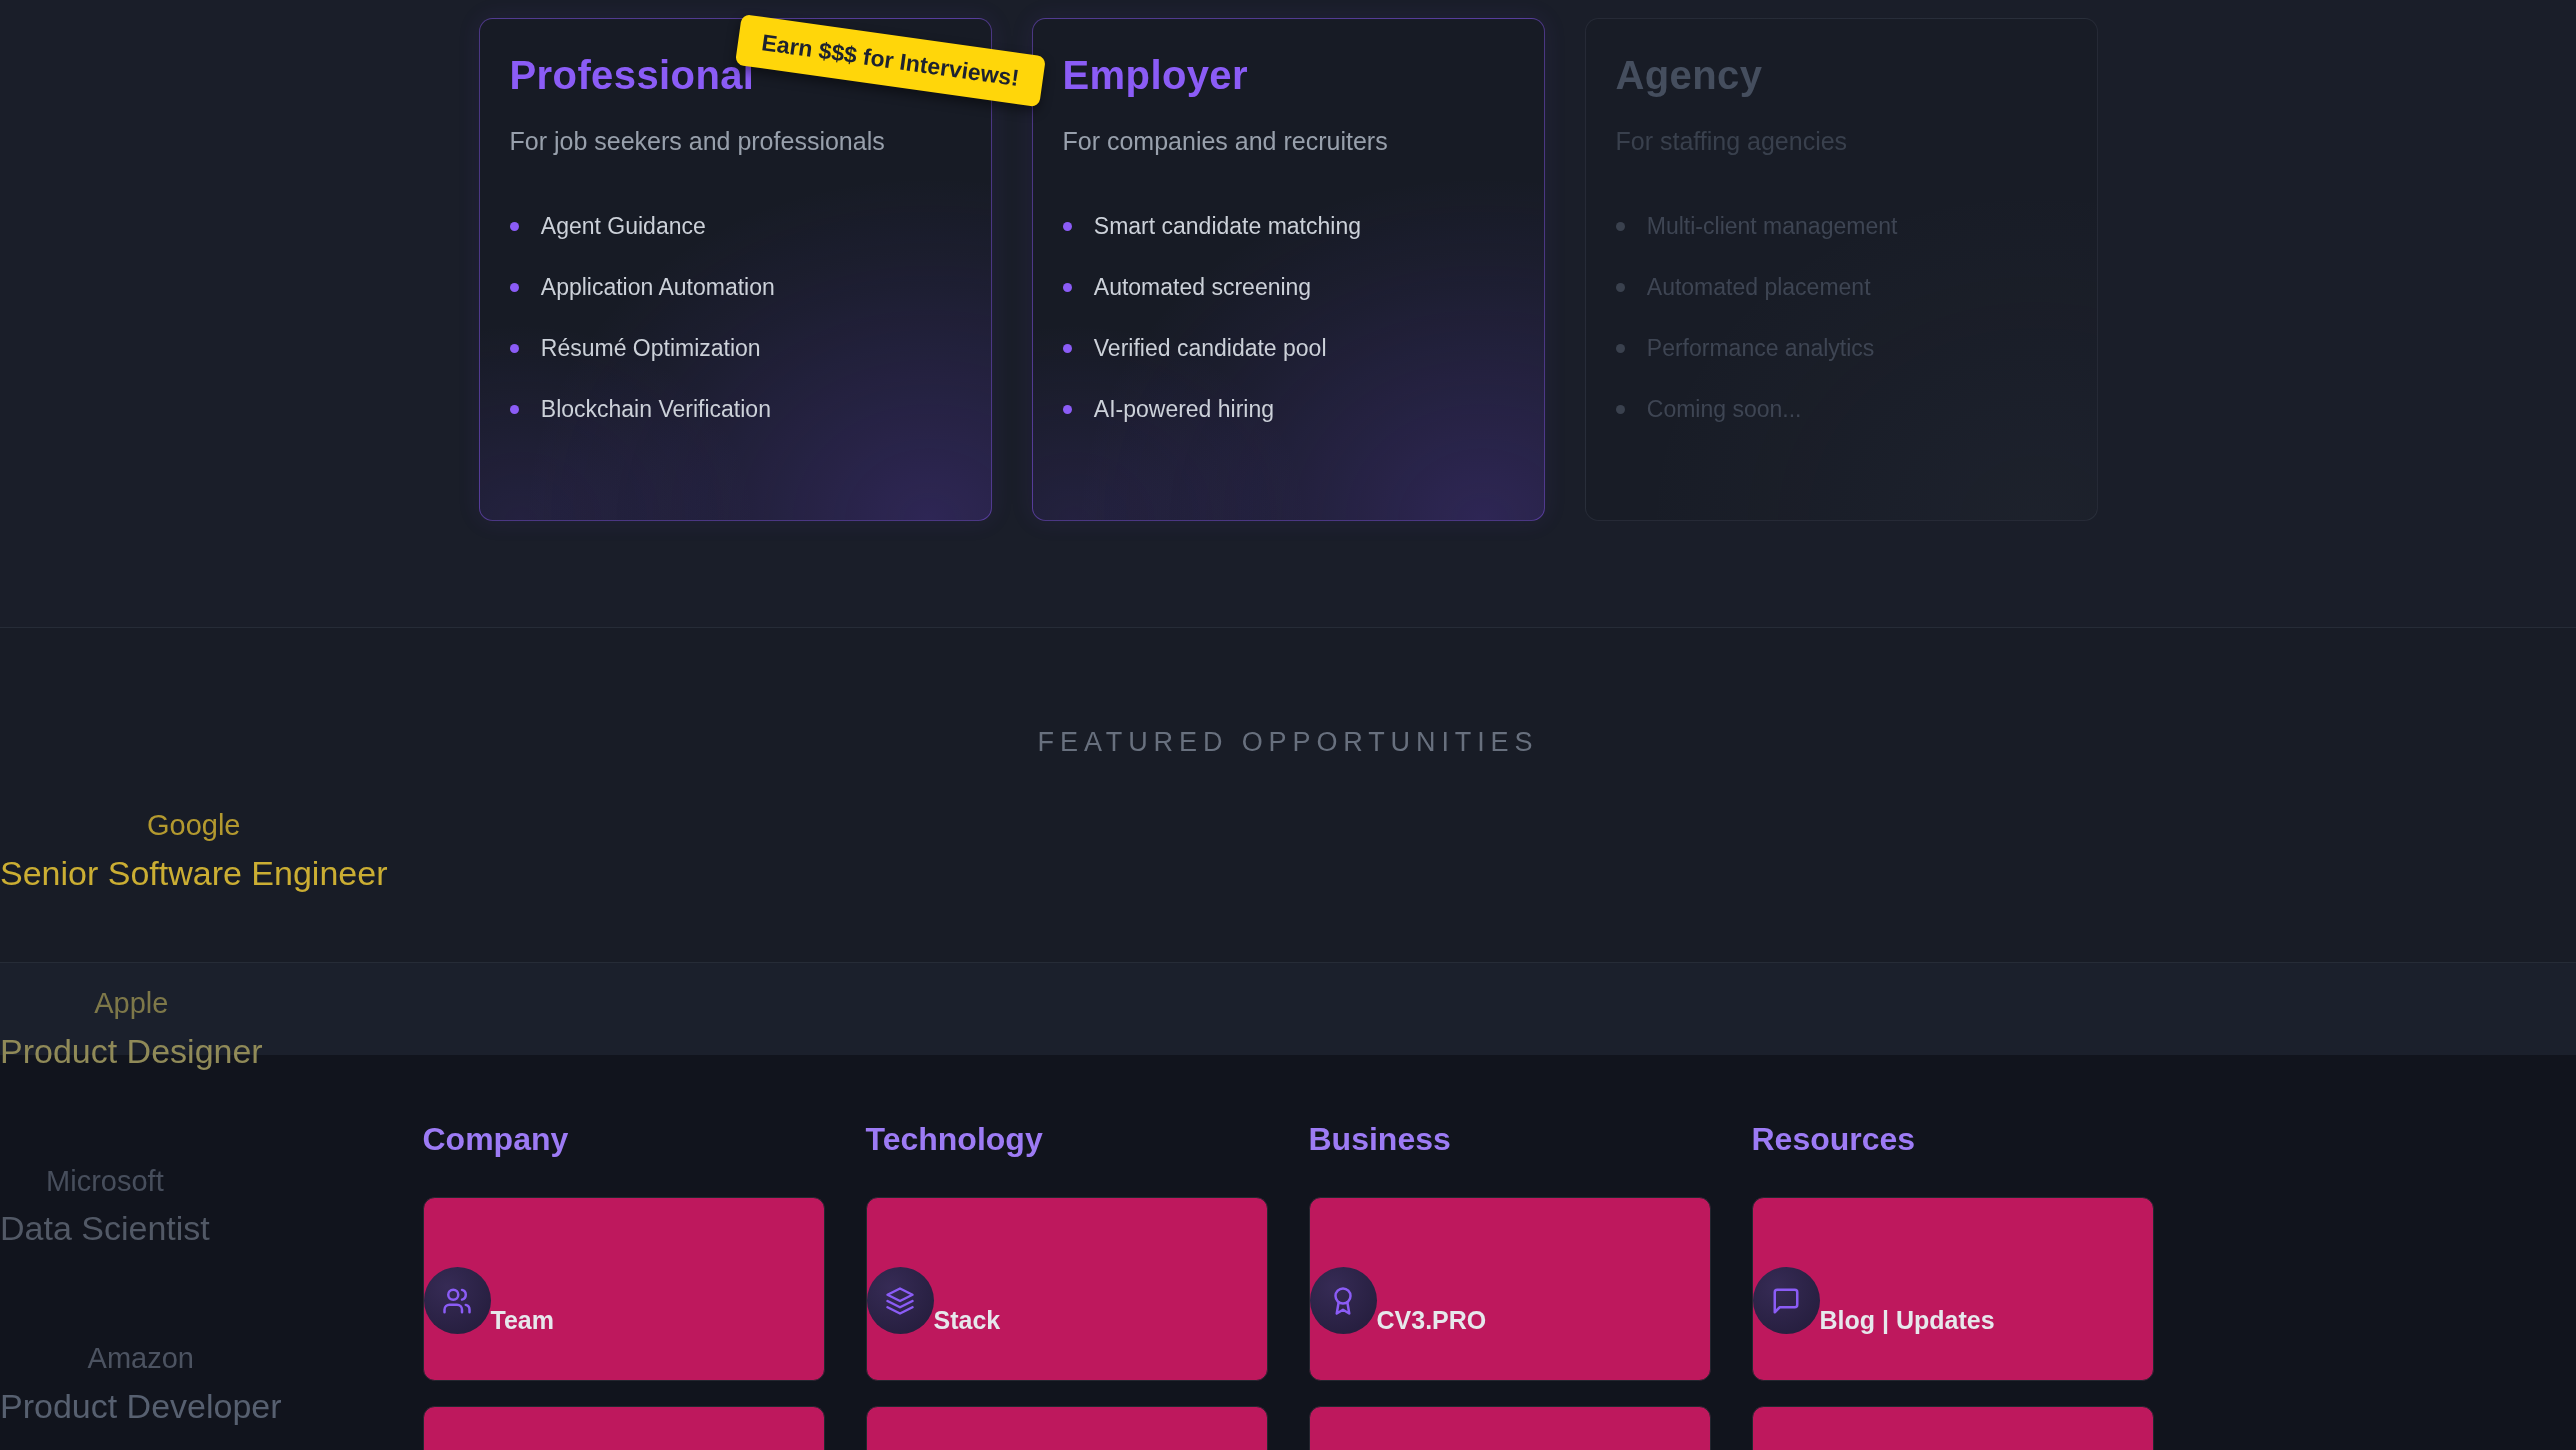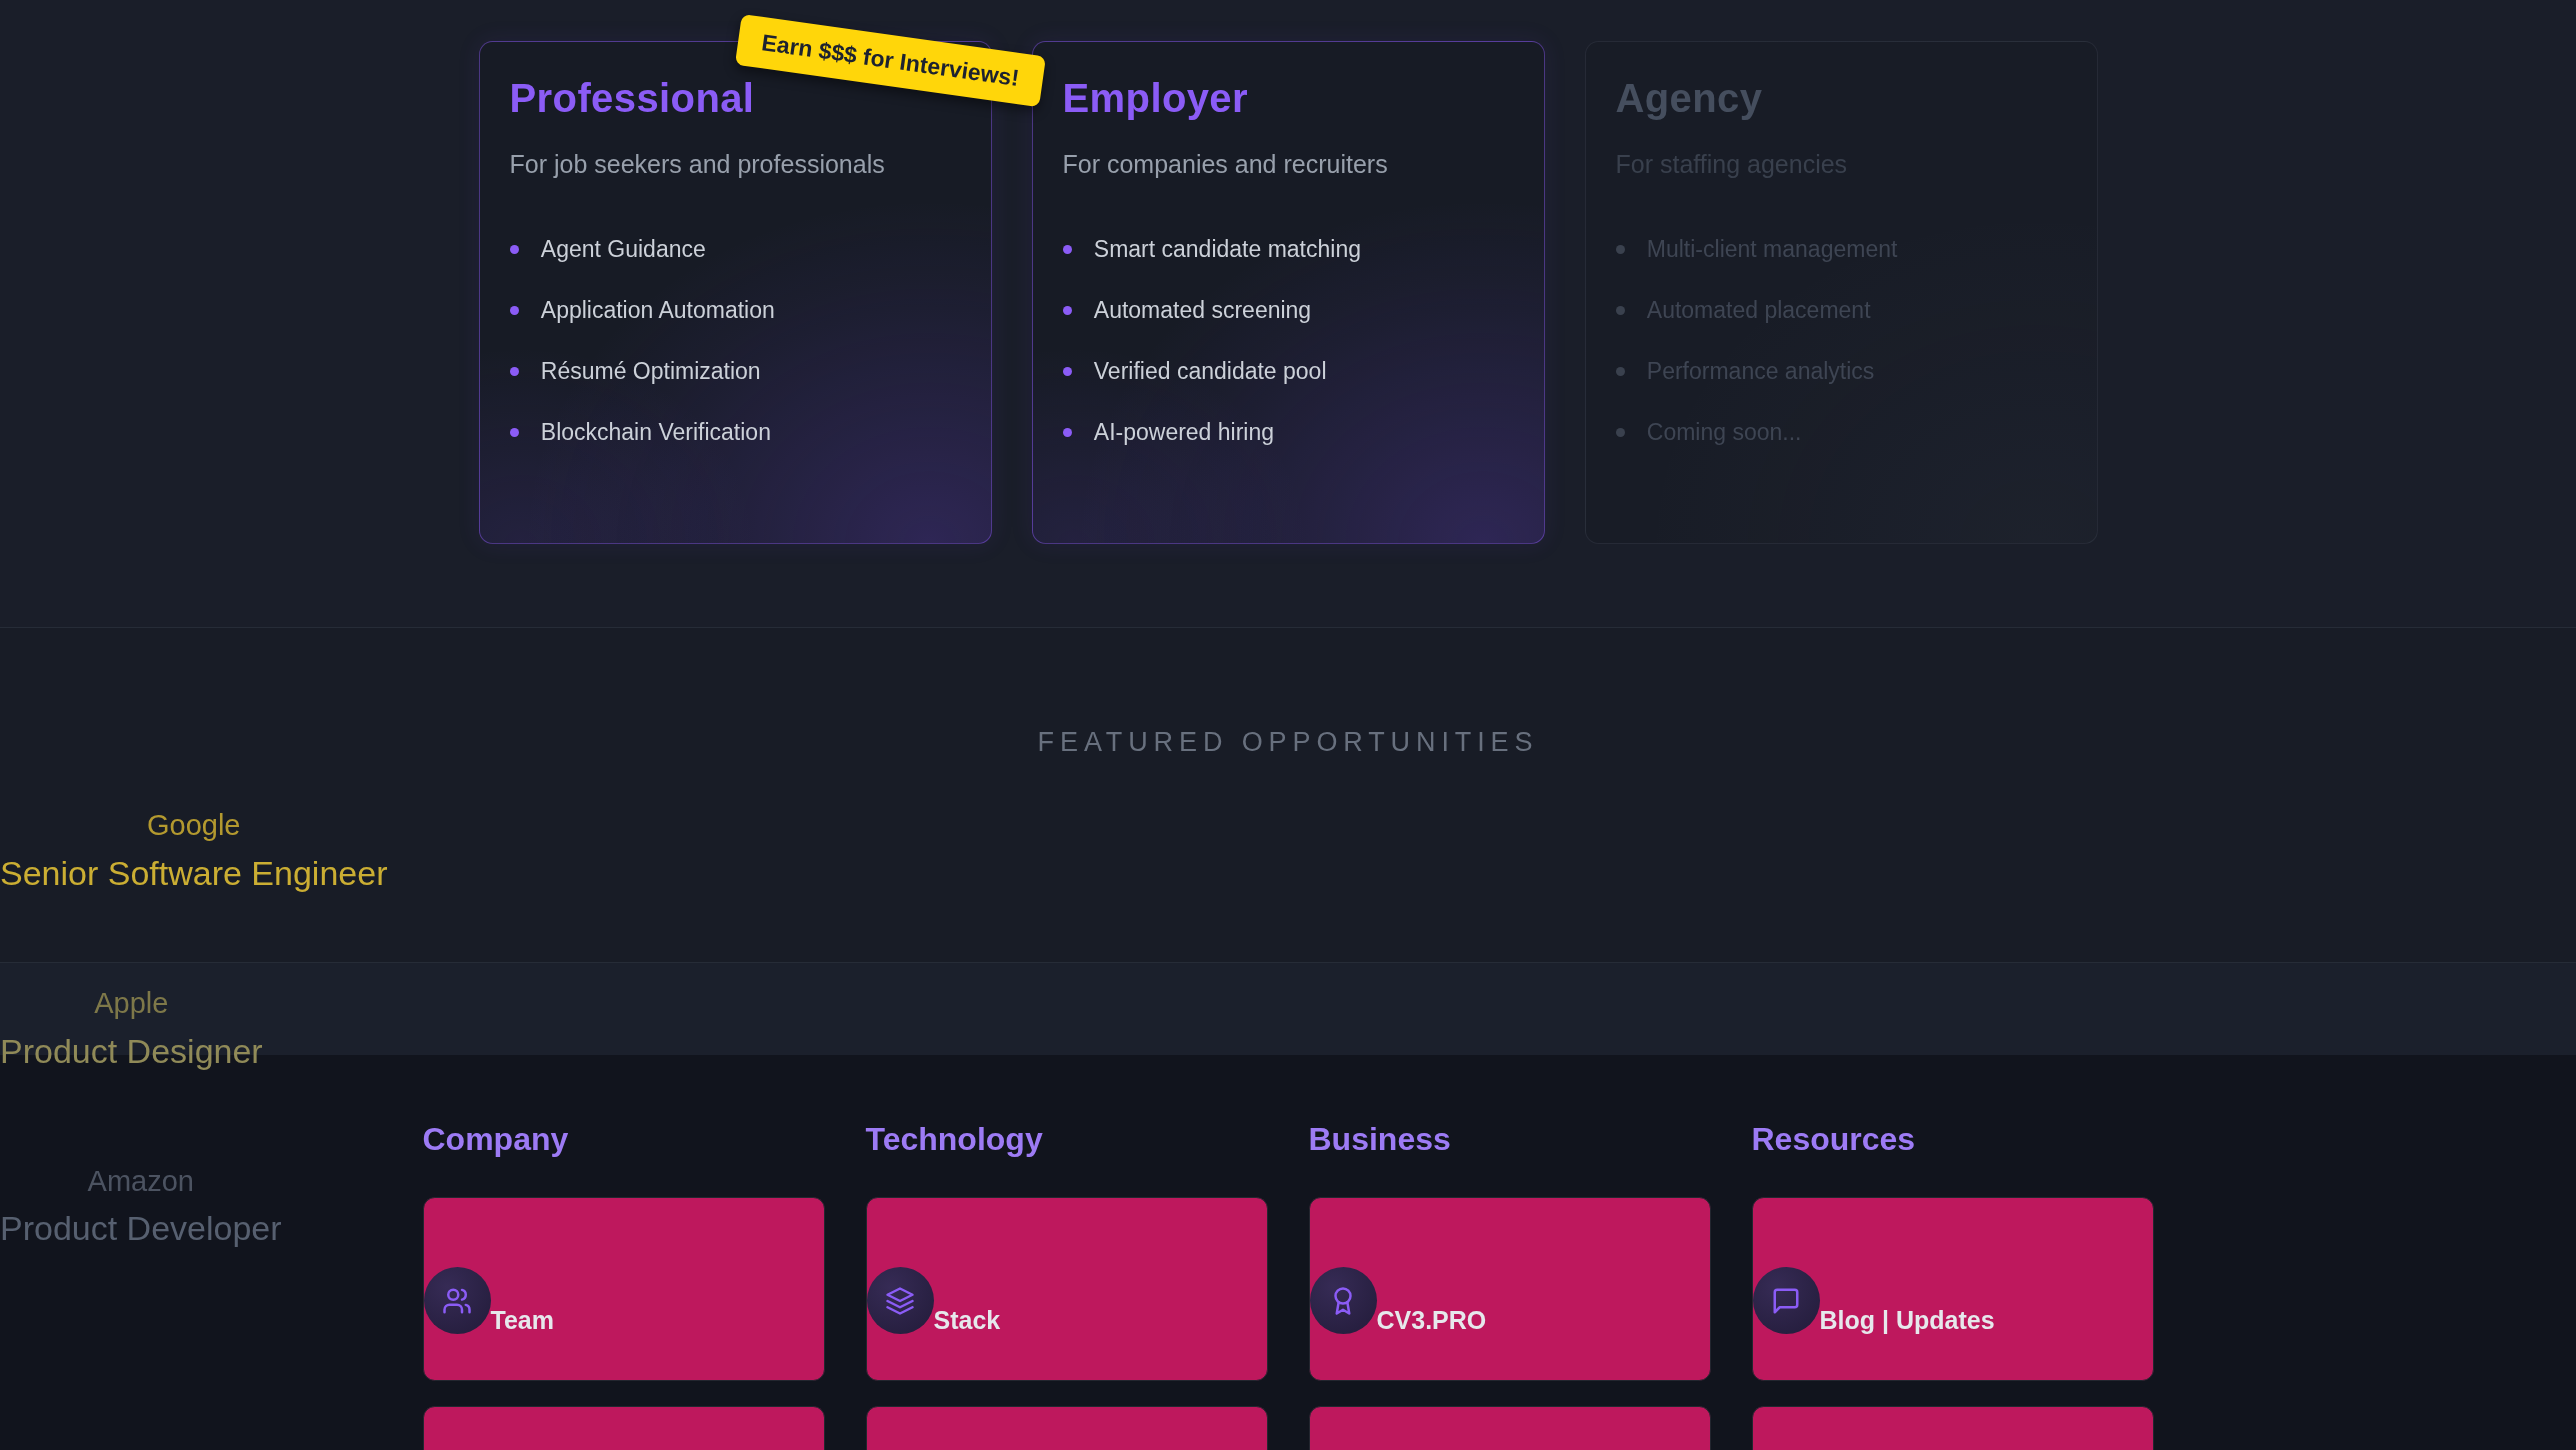--- a/index.html
+++ b/index.html
@@ -6,21 +6,21 @@
   html,body { width:2576px; height:1450px; overflow:hidden; }
   body {
     font-family:"Liberation Sans", sans-serif;
     background:#171b25;
     color:#ccd1d9;
   }
 
   
   .hero { position:relative; height:627px; background:#1a1e29; }
   .plans {
-    display:flex; justify-content:center; gap:40px; padding-top:41px;
+    display:flex; justify-content:center; gap:40px; padding-top:18px;
   }
   .plan-card {
     width:513px; height:503px;
     border-radius:13.5px;
     border:1.7px solid rgba(139,92,246,0.45);
     background:
       radial-gradient(110% 95% at 88% 100%, rgba(112,70,220,0.26), rgba(112,70,220,0.05) 55%, transparent 72%),
       radial-gradient(70% 60% at 8% 100%, rgba(112,70,220,0.14), transparent 65%),
       #171b25;
     box-shadow:0 0 23.6px rgba(112,70,220,0.10);
@@ -193,20 +193,24 @@
   <div class="featured-heading">FEATURED OPPORTUNITIES</div>
   <div class="jobs-row">
     <div class="job-item t0">
       <span class="job-company">Google</span>
       <span class="job-role">Senior Software Engineer</span>
     </div>
     <div class="job-item t1">
       <span class="job-company">Apple</span>
       <span class="job-role">Product Designer</span>
     </div>
+    <div class="job-item t2">
+      <span class="job-company">Microsoft</span>
+      <span class="job-role">Data Scientist</span>
+    </div>
     <div class="job-item t3">
       <span class="job-company">Amazon</span>
       <span class="job-role">Product Developer</span>
     </div>
   </div>
 </div>
 
 <div class="band"></div>
 
 <div class="footer">

